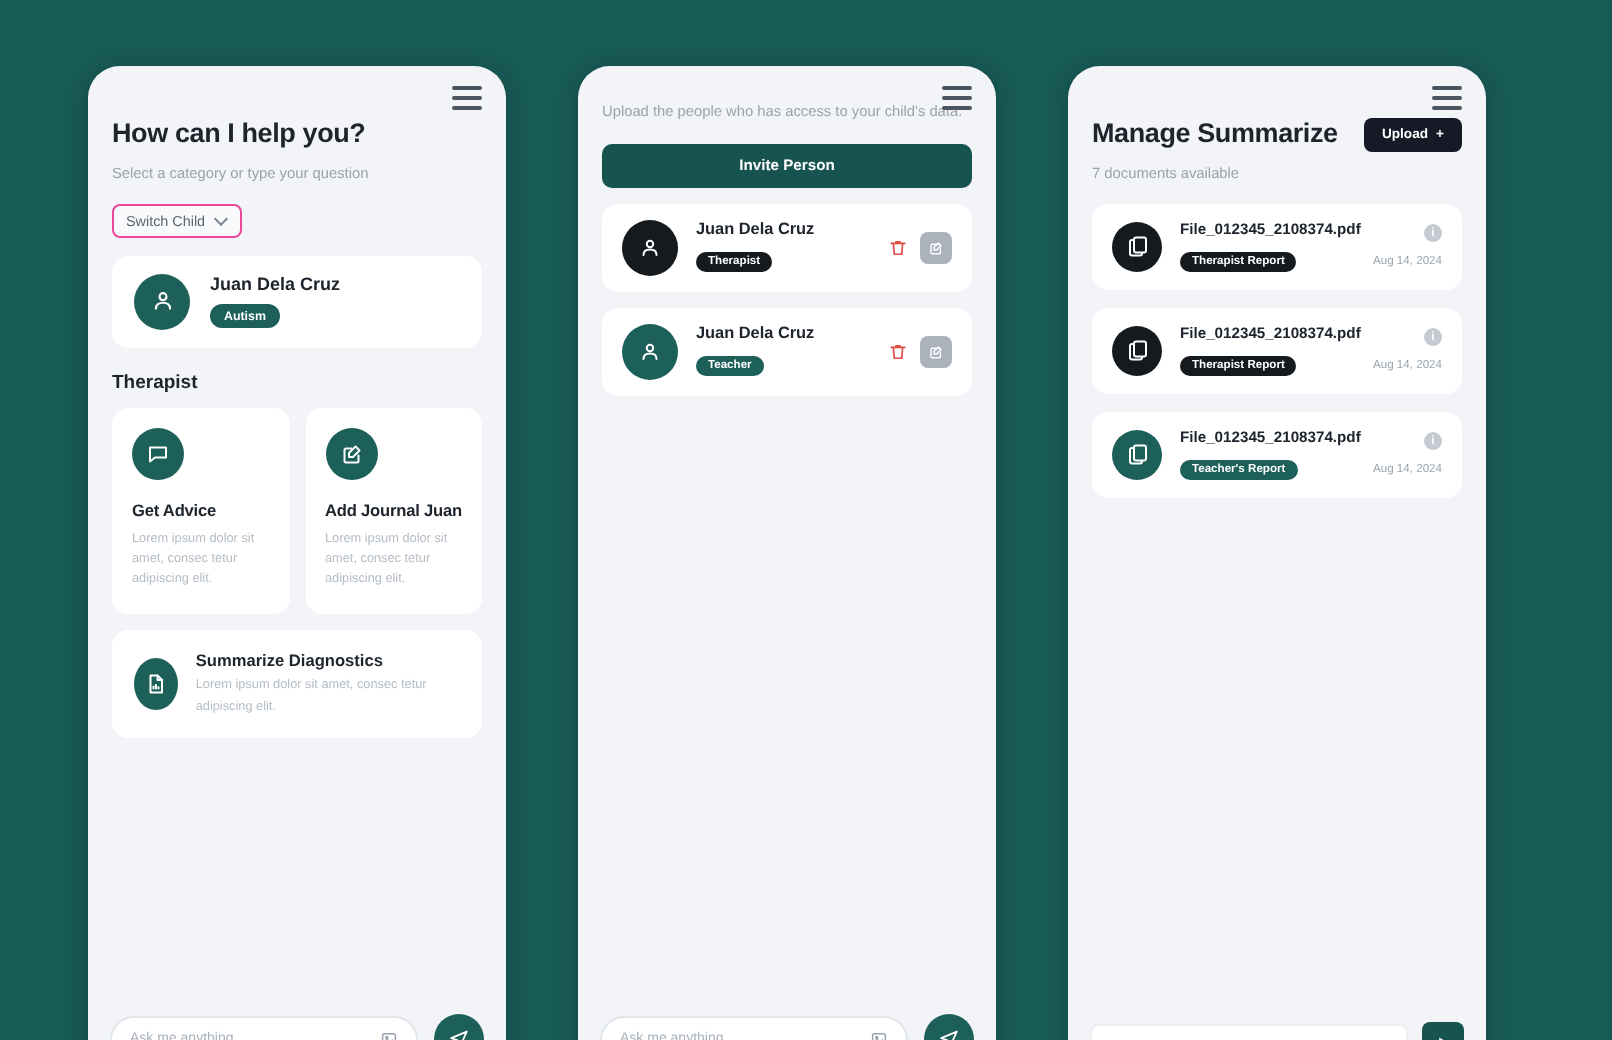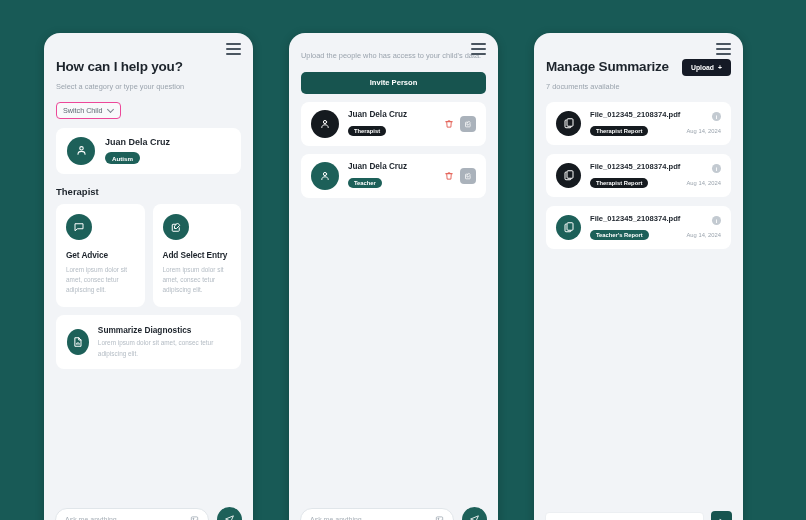--- a/index.html
+++ b/index.html
@@ -257,21 +257,21 @@
           <div class="cat-desc">Lorem ipsum dolor sit amet, consec tetur adipiscing elit.</div>
         </div>
 
         <div class="card cat-card">
           <div class="cat-icon">
             <svg width="12" height="12" viewBox="0 0 24 24" fill="none" stroke="#fff" stroke-width="2" stroke-linecap="round" stroke-linejoin="round">
               <path d="M18.5 13.5V19a1.5 1.5 0 0 1-1.5 1.5H6A1.5 1.5 0 0 1 4.5 19V8A1.5 1.5 0 0 1 6 6.5h5.5"></path>
               <path d="M15.5 4.5l4 4-6.5 6.5H9v-4z"></path>
             </svg>
           </div>
-          <div class="cat-title">Add Select Entry</div>
+          <div class="cat-title">Add Journal Juan</div>
           <div class="cat-desc">Lorem ipsum dolor sit amet, consec tetur adipiscing elit.</div>
         </div>
       </div>
 
       <div class="card wide-card">
         <div class="cat-icon">
           <svg width="12" height="12" viewBox="0 0 24 24" fill="none" stroke="#fff" stroke-width="2" stroke-linecap="round" stroke-linejoin="round">
             <path d="M6.5 3.5h7l4.5 4.5v12.5h-11.5z"></path>
               <path d="M13.5 3.5V8H18"></path>
             <path d="M9.5 16.5v-2M12 16.5v-3.5M14.5 16.5v-1.2"></path>

